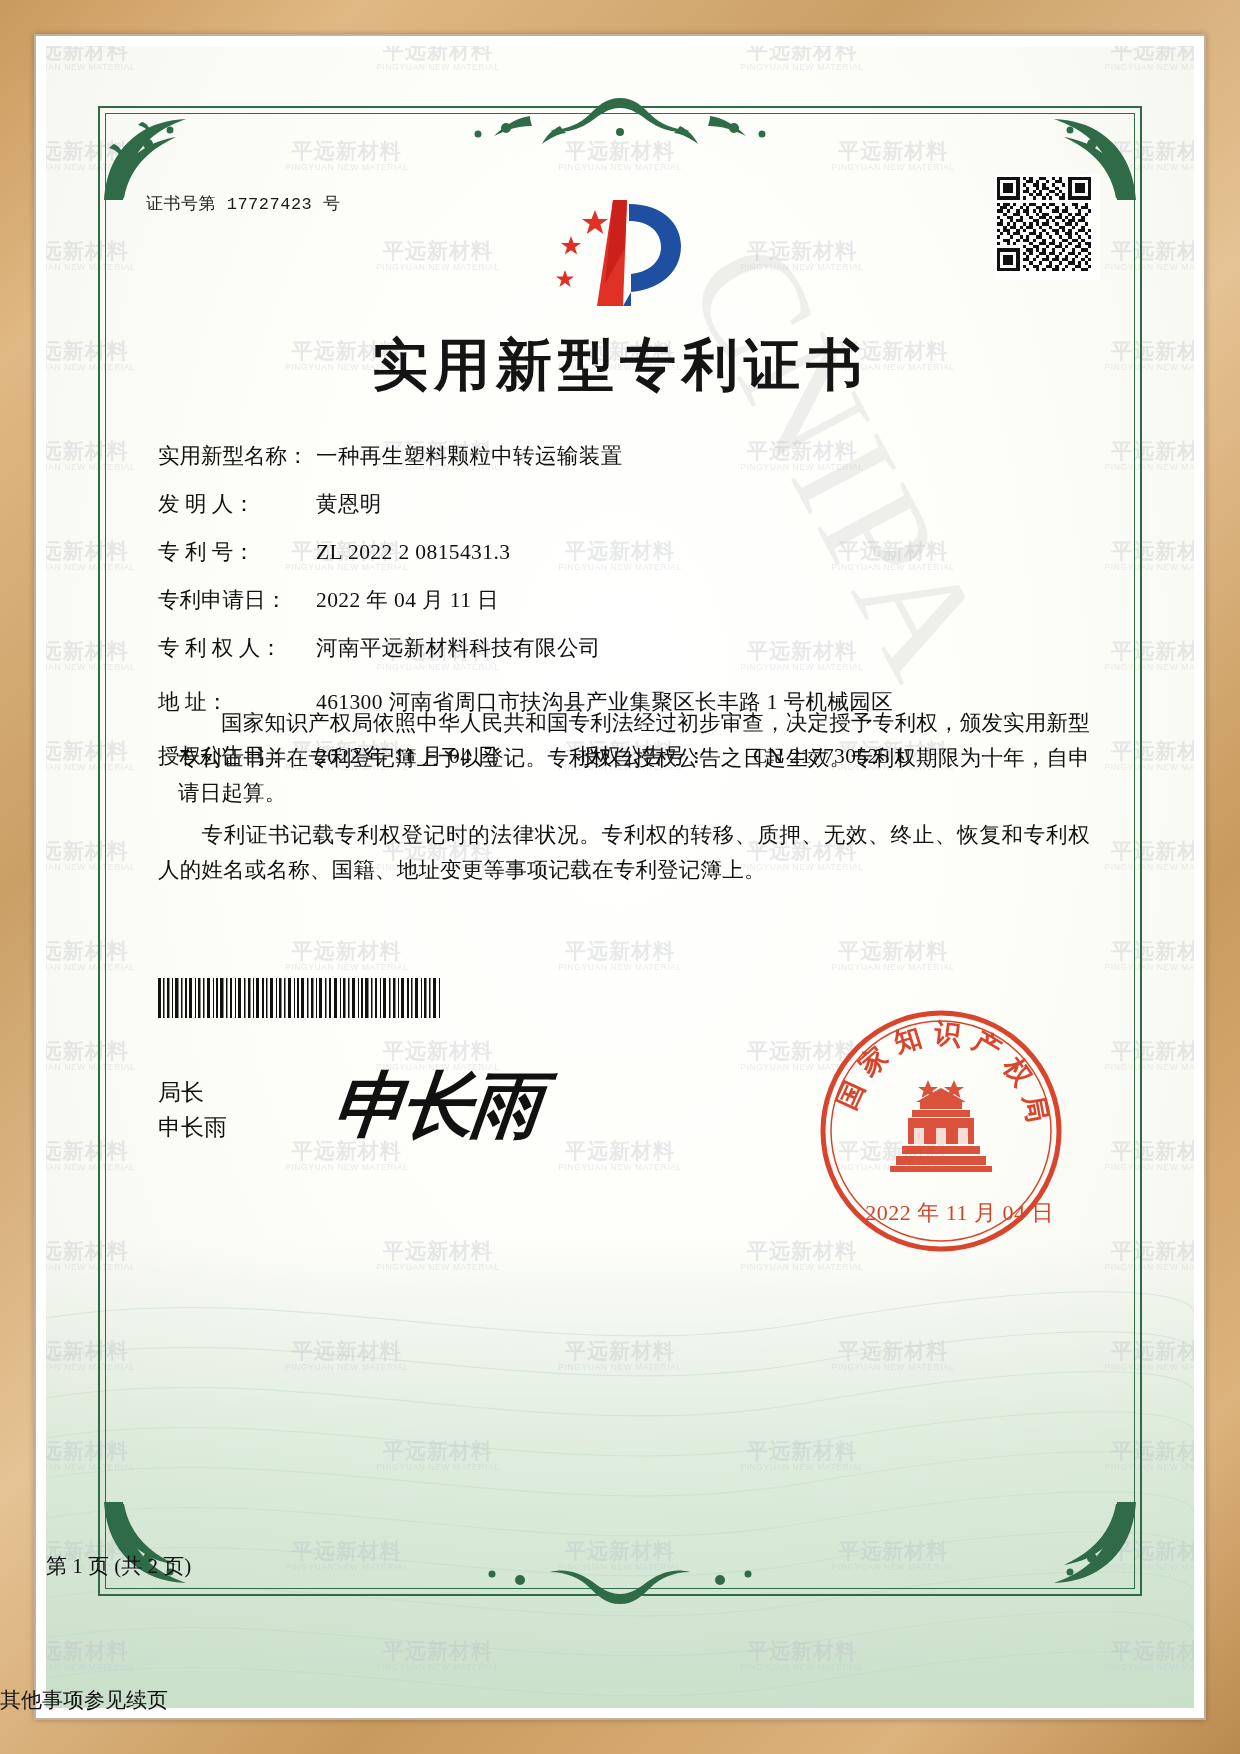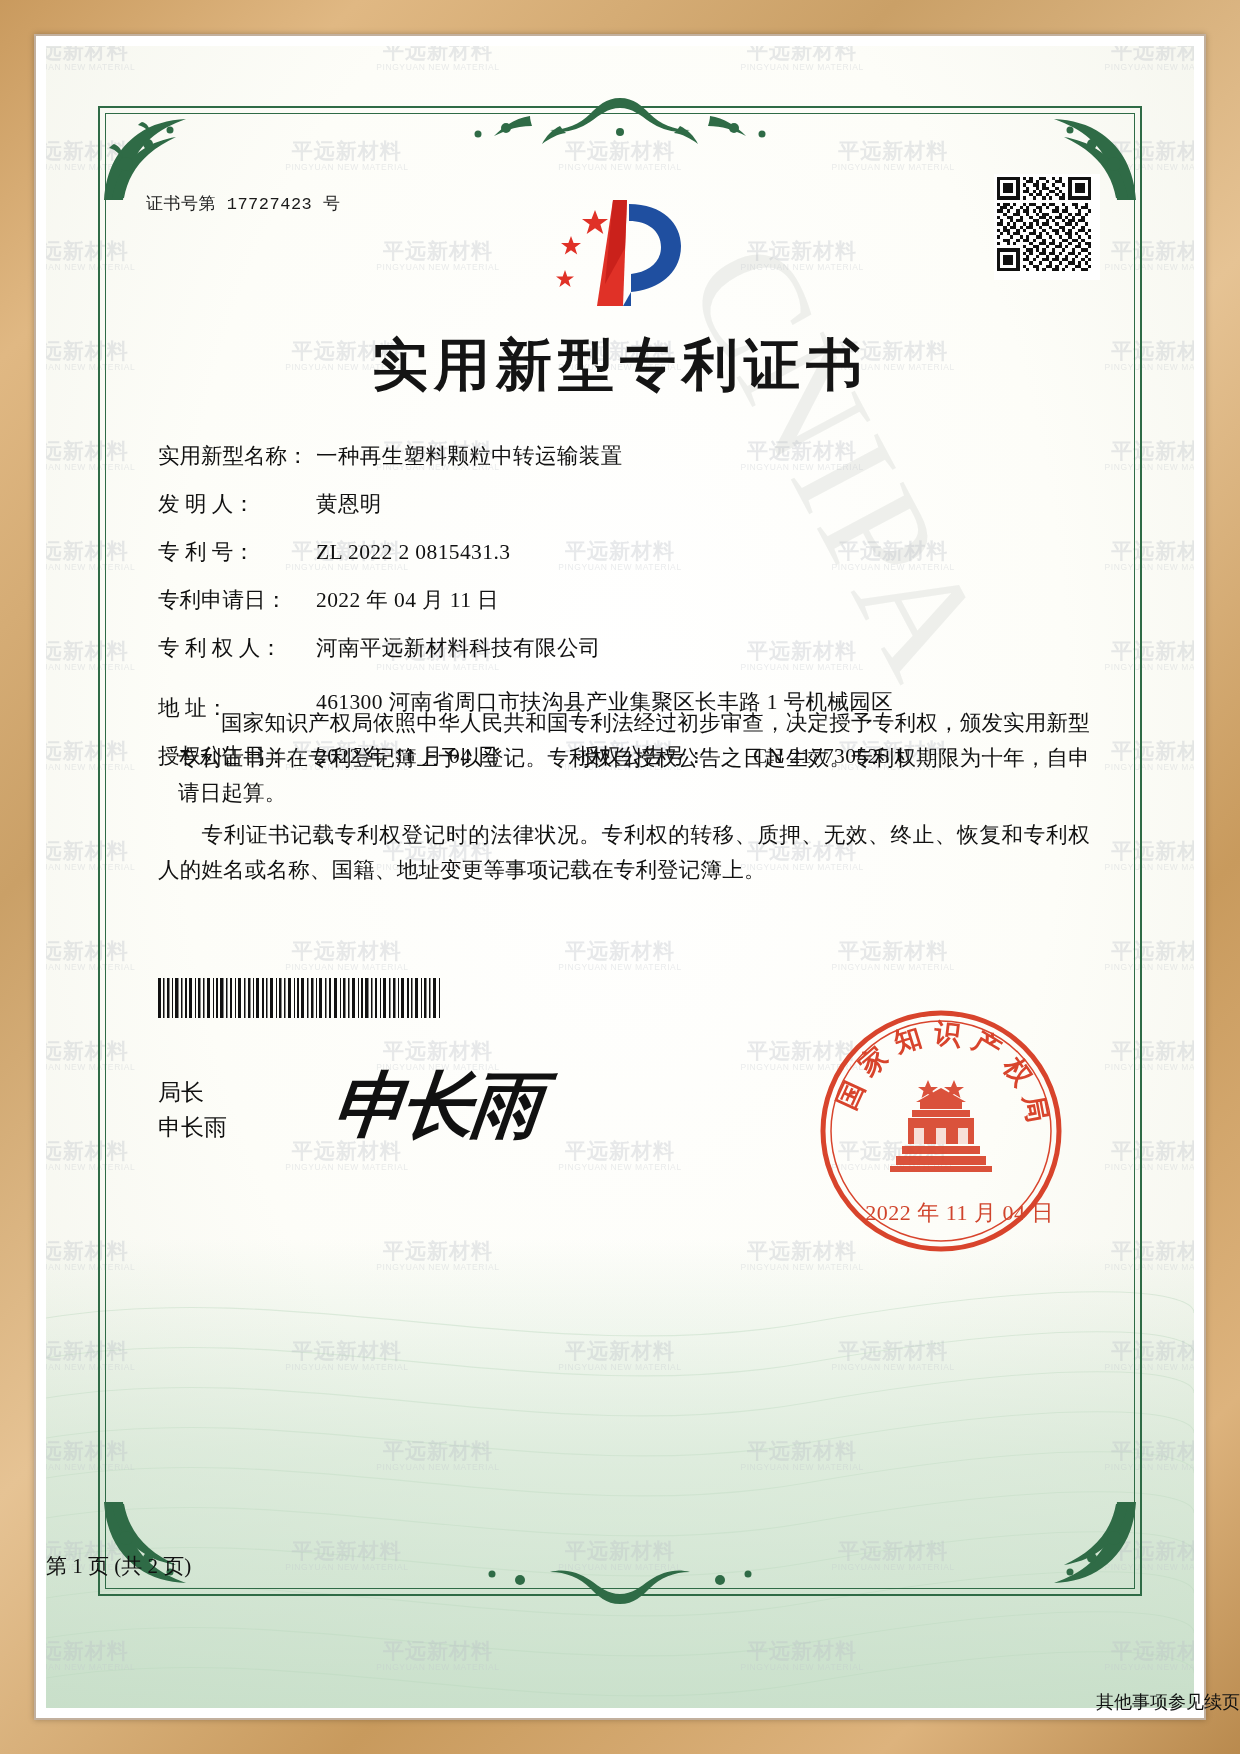--- a/index.html
+++ b/index.html
@@ -113,21 +113,21 @@
   }
   .qr svg{display:block;}
 
   .title{
     position:absolute;left:0;right:0;top:282px;text-align:center;
     font-family:"Liberation Sans",sans-serif;
     font-weight:bold;font-size:56px;letter-spacing:6px;color:#141414;
   }
 
   .fields{position:absolute;left:112px;right:100px;top:400px;font-size:21.5px;color:#111;line-height:1;}
-  .row{display:flex;align-items:flex-end;margin-bottom:26.5px;}
+  .row{display:flex;align-items:center;margin-bottom:26.5px;}
   .lbl{width:158px;flex:0 0 158px;letter-spacing:0px;white-space:nowrap;}
   .val{flex:1;letter-spacing:.4px;}
   .val.indent2{line-height:1.55;}
 
   .row-pub{display:flex;align-items:flex-start;margin-bottom:24px;}
   .pub-left{flex:0 0 420px;display:flex;}
   .pub-right{display:flex;gap:40px;}
   .pub-right .lbl{width:auto;flex:0 0 auto;margin-right:6px;}
 
   .para{
@@ -157,22 +157,22 @@
     position:absolute;right:140px;top:1152px;
     font-size:22px;color:#d0442c;font-family:"Liberation Serif",serif;letter-spacing:.5px;
     z-index:12;
   }
 
   .page-no{
     position:absolute;left:0;right:0;bottom:128px;text-align:left;
     font-size:21px;color:#111;
   }
   .footer-note{
-    position:absolute;left:0;right:0;bottom:40px;text-align:right;
-    font-size:18px;color:#111;z-index:11;
+    position:absolute;left:0;right:0;bottom:40px;text-align:left;
+    font-size:21px;color:#111;z-index:11;
   }
 </style>
 </head>
 <body>
 
 <div class="frame">
   <div class="frame-inner-bevel"></div>
 
   <div class="paper">
 

